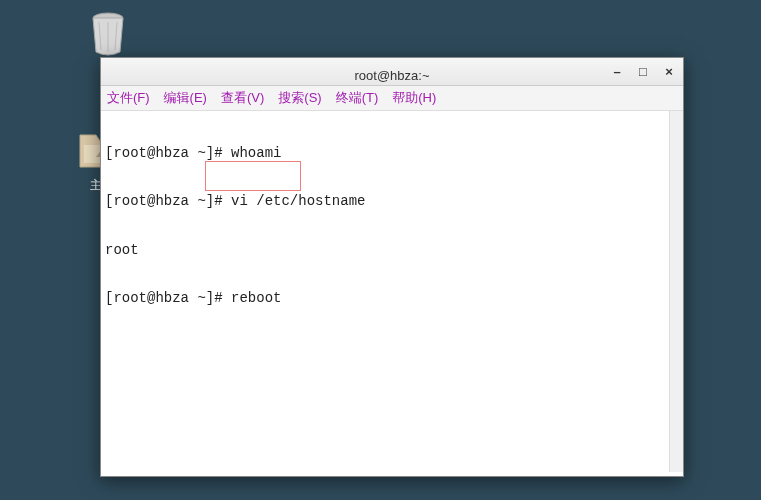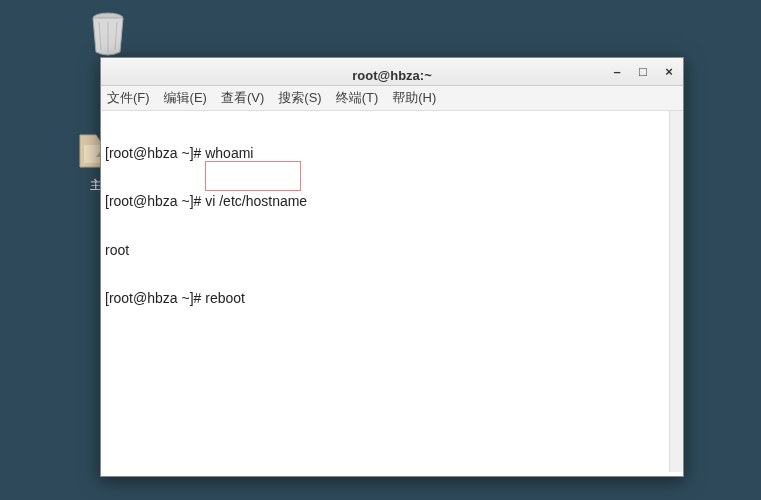--- a/index.html
+++ b/index.html
@@ -47,21 +47,21 @@
       background: linear-gradient(#f6f6f6, #e8e8e8);
       border-bottom: 1px solid #ccc;
       display: flex;
       align-items: center;
       position: relative;
       font-size: 13px;
     }
     .titlebar .title {
       flex: 1;
       text-align: center;
-      font-weight: bold;
+      font-weight: normal;
       color: #333;
       margin-top: 8px;
     }
     .titlebar .controls {
       position: absolute;
       right: 6px;
       top: 0;
       height: 100%;
       display: flex;
       align-items: center;
@@ -80,28 +80,28 @@
     }
     .menubar {
       height: 25px;
       background: #f4f4f4;
       border-bottom: 1px solid #ddd;
       display: flex;
       align-items: center;
       padding: 0 6px;
       gap: 14px;
       font-size: 13px;
-      color: #404040;
+      color: #a21caf;
     }
     .menubar .menu-item { cursor: pointer; }
     .terminal-body {
       flex: 1;
       background: #fff;
       color: #222;
-      font-family: Liberation Sans, sans-serif;
+      font-family: Liberation Mono, monospace;
       font-size: 14px;
       line-height: 1.15;
       padding: 2px 4px;
       position: relative;
       white-space: pre;
     }
     .term-line { display: block; }
     .highlight-box {
       position: absolute;
       border: 1px solid #f08080;

